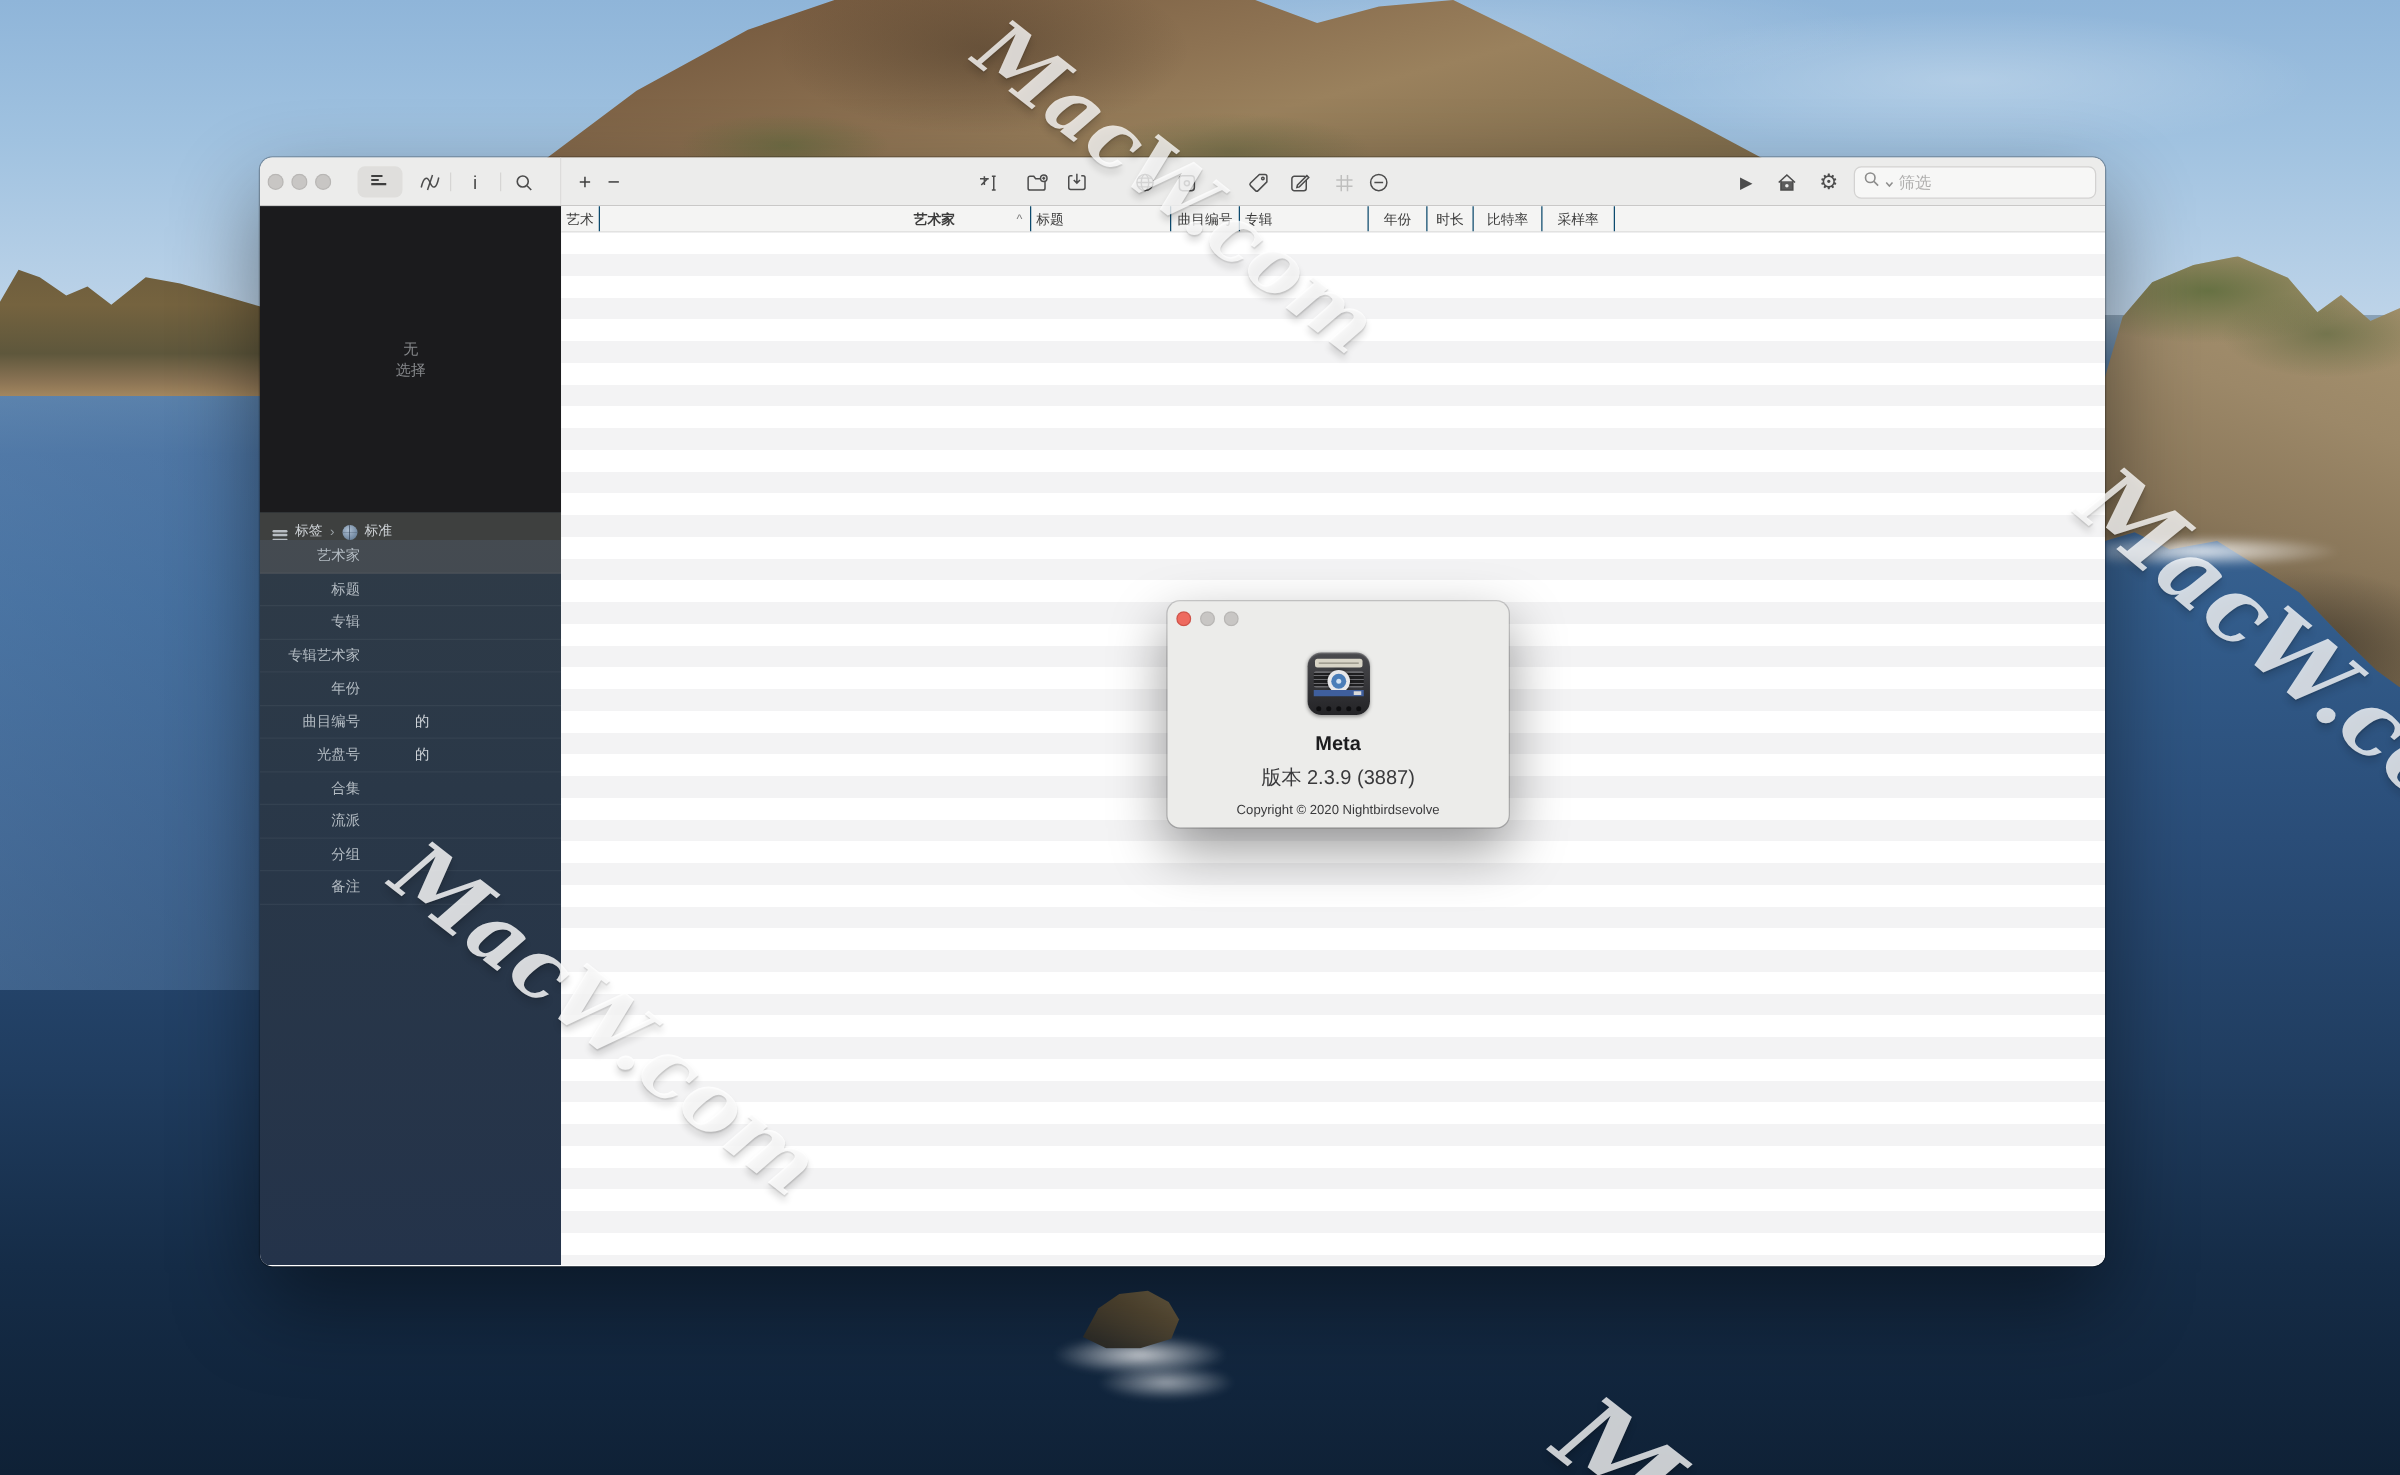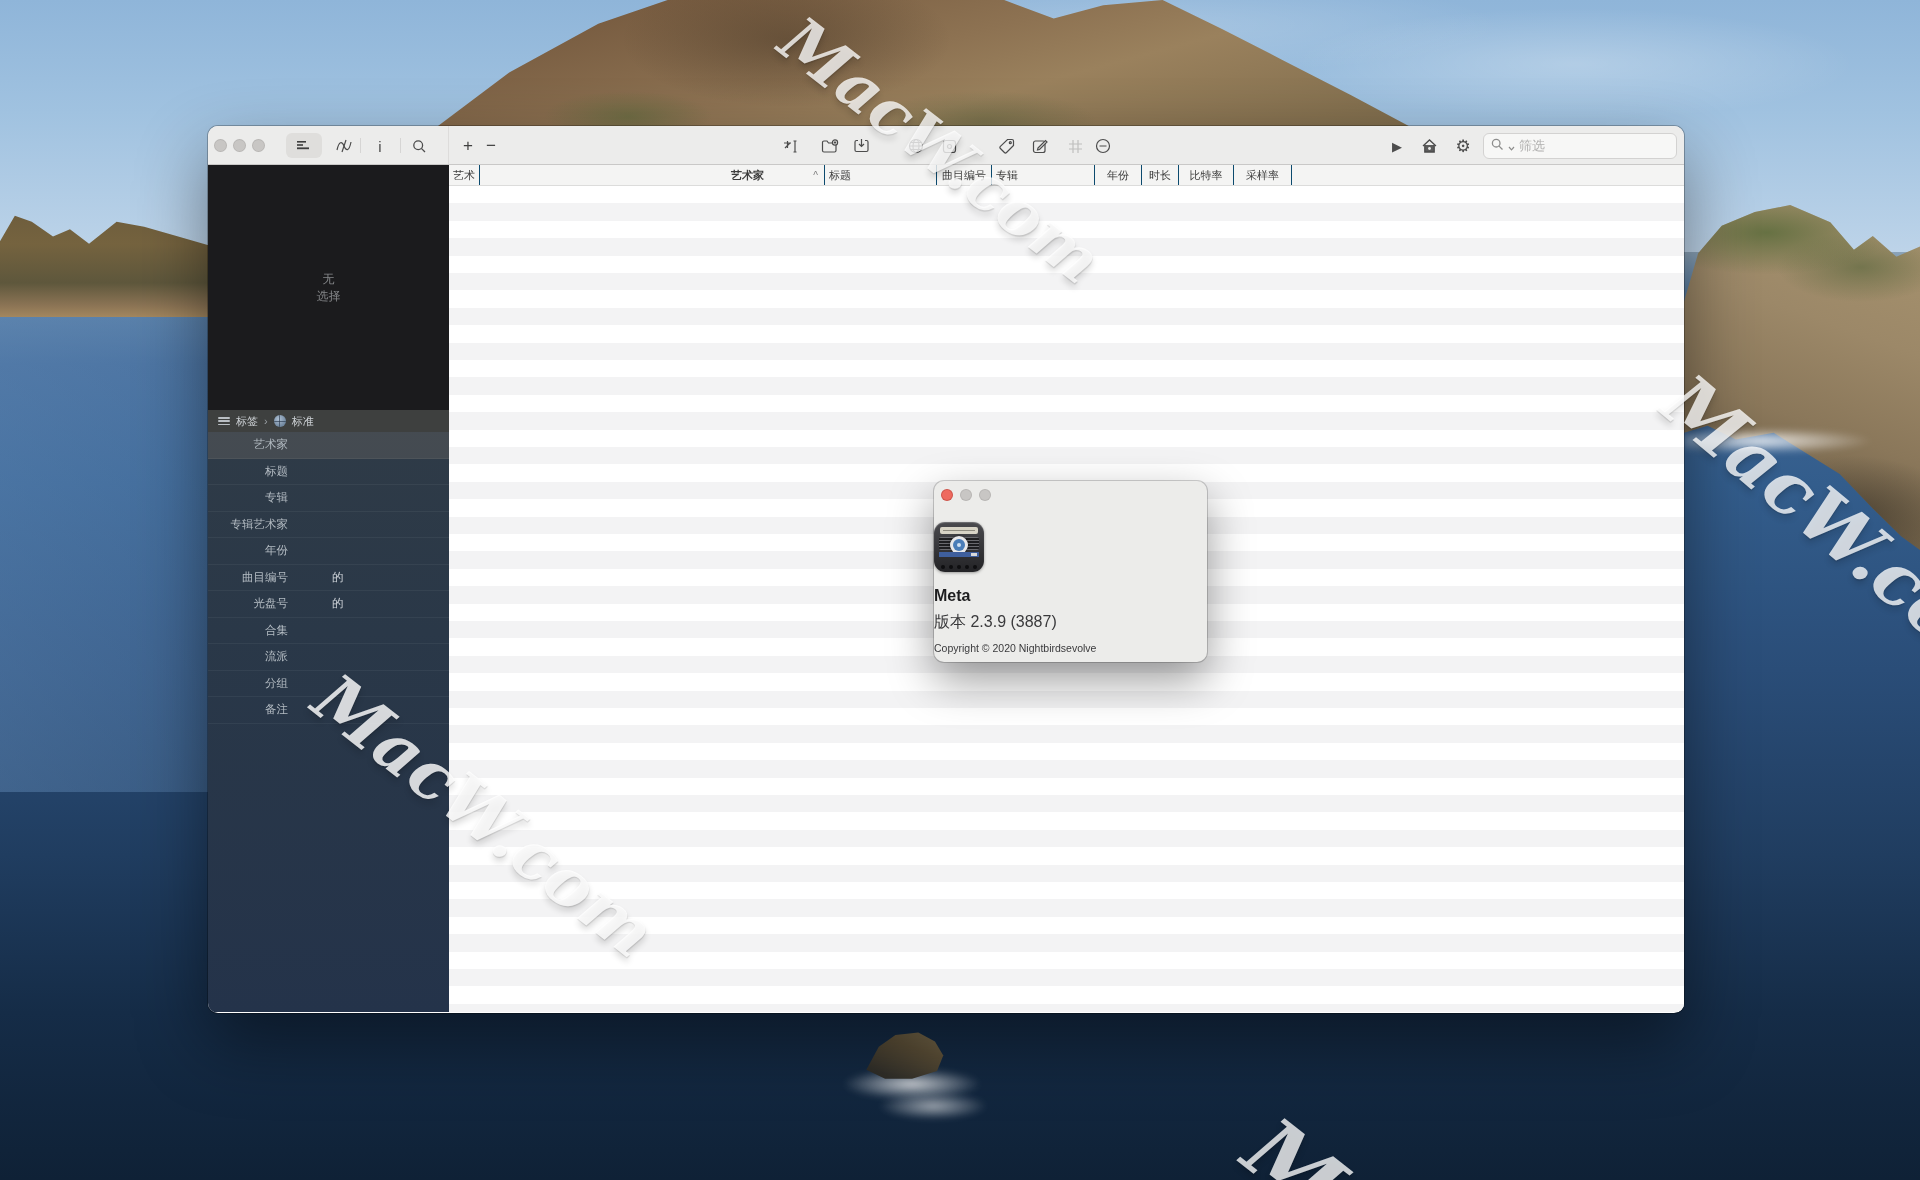--- a/index.html
+++ b/index.html
@@ -77,21 +77,21 @@
     background:#f7f7f6; border:1px solid #d3d2d1; display:flex; align-items:center; padding:0 7px; gap:4px; }
   .filterfield .ph { color:#b0afae; font-size:13px; }
 
   .main { display:flex; height:847px; }
 
   
   .sidebar { position:relative; width:241px; flex:none;
     background:linear-gradient(180deg,#343e47 0%,#2f3b47 30%,#2a3848 55%,#24334a 100%); }
   .artwork { height:245px; background:#1b1b1d; display:flex; flex-direction:column;
     align-items:center; justify-content:center; color:#85878a; font-size:12px; line-height:17px; }
-  .breadcrumb { height:22px; background:#3e403f; display:flex; align-items:center;
+  .breadcrumb { height:22px; background:#3e403f; display:flex; align-items:flex-end;
     padding-left:10px; gap:6px; font-size:11px; color:#ced2d6; }
   .bc-listicon { width:12px; height:8px; display:flex; flex-direction:column; justify-content:space-between; }
   .bc-listicon i { display:block; height:1.5px; background:#b9bec3; border-radius:1px; }
   .bc-chev { color:#9aa0a5; font-size:11px; }
   .bc-globe { width:12px; height:12px; border-radius:50%;
     background:radial-gradient(circle at 40% 35%, #aebfd2, #70879f 70%); position:relative; overflow:hidden; }
   .bc-globe:before { content:''; position:absolute; inset:0; border-radius:50%;
     background:linear-gradient(90deg, transparent 44%, rgba(40,55,75,.7) 46%, transparent 52%),
                linear-gradient(0deg, transparent 44%, rgba(40,55,75,.7) 46%, transparent 52%); }
   .fields { }
@@ -113,21 +113,21 @@
   .c5{width:103px;} .c6{width:47px;} .c7{width:37px;} .c8{width:55px;} .c9{width:58px;}
   .th.filler { flex:1; border-right:none; }
   .tbody { flex:1;
     background:repeating-linear-gradient(180deg,#ffffff 0px,#ffffff 17.4px,#f3f3f4 17.4px,#f3f3f4 34.8px); }
   .statusbar { height:28px; background:#f0f0ef; border-top:1px solid #d9d8d7;
     display:flex; align-items:center; justify-content:center; color:#565656; font-size:12px; }
 
   
   .about { position:absolute; left:934px; top:481px; width:273px; height:181px; z-index:50;
     border-radius:10px; background:#ececea; box-shadow:0 18px 45px rgba(0,0,0,.4), 0 0 0 1px rgba(0,0,0,.18);
-    display:flex; flex-direction:column; align-items:flex-start; }
+    display:flex; flex-direction:column; align-items:center; }
   .about .lights { left:7px; top:8px; gap:7px; }
   .about .light { width:12px; height:12px; }
   .light.red { background:#ee6a5f; border-color:rgba(160,50,40,.4); }
   .appicon { position:relative; width:50px; height:50px; margin-top:41px; border-radius:11px;
     background:linear-gradient(180deg,#4a4a4e,#232326);
     box-shadow:inset 0 1px 1px rgba(255,255,255,.22), 0 1px 3px rgba(0,0,0,.35); }
   .ai-label { position:absolute; top:5px; left:6px; right:6px; height:7px; background:#d8d4c6; border-radius:2px; }
   .ai-label:before { content:''; position:absolute; left:3px; right:3px; top:3px; height:1px; background:#8f8c80; }
   .ai-window { position:absolute; top:15px; left:5px; right:5px; height:13px; border-radius:2px;
     background:repeating-linear-gradient(180deg,#6a6a6e 0 1px,#1e1e20 1px 3px); }

